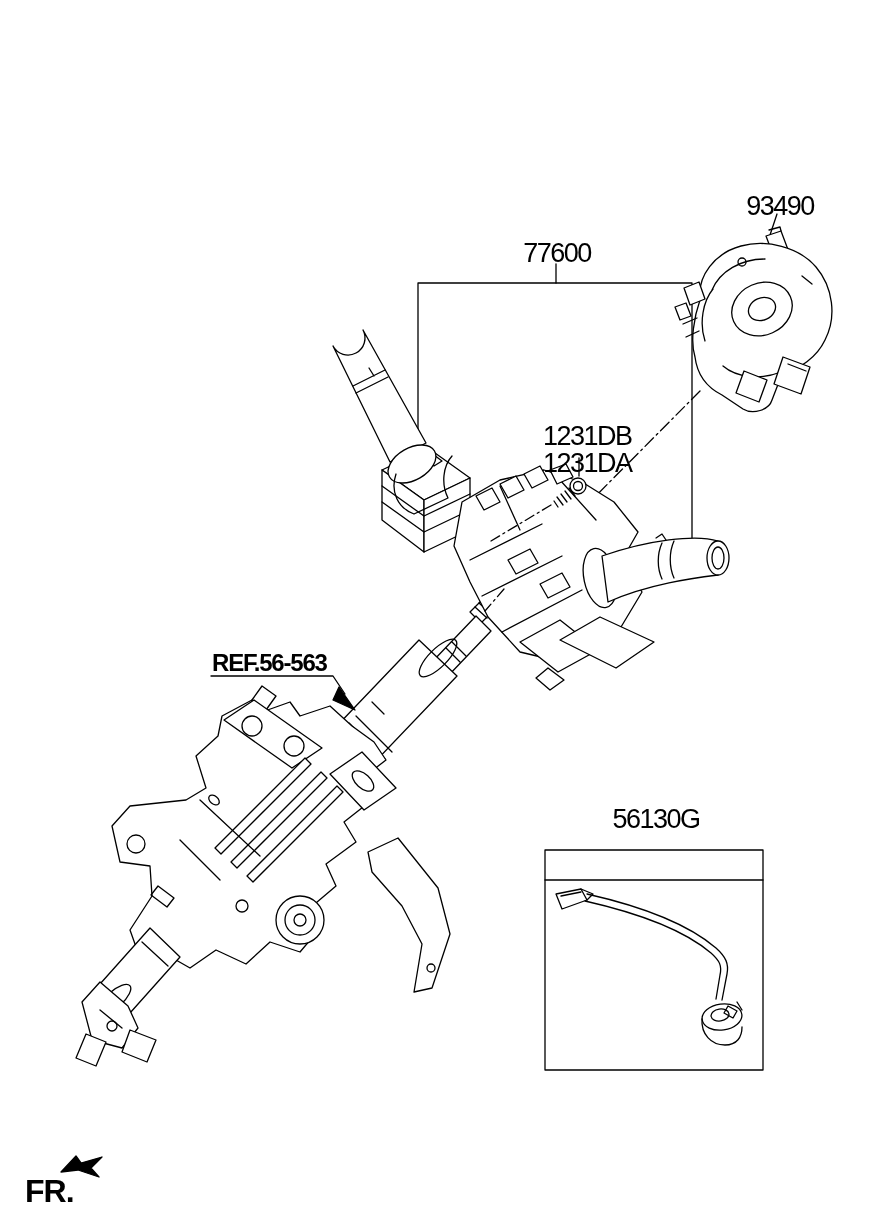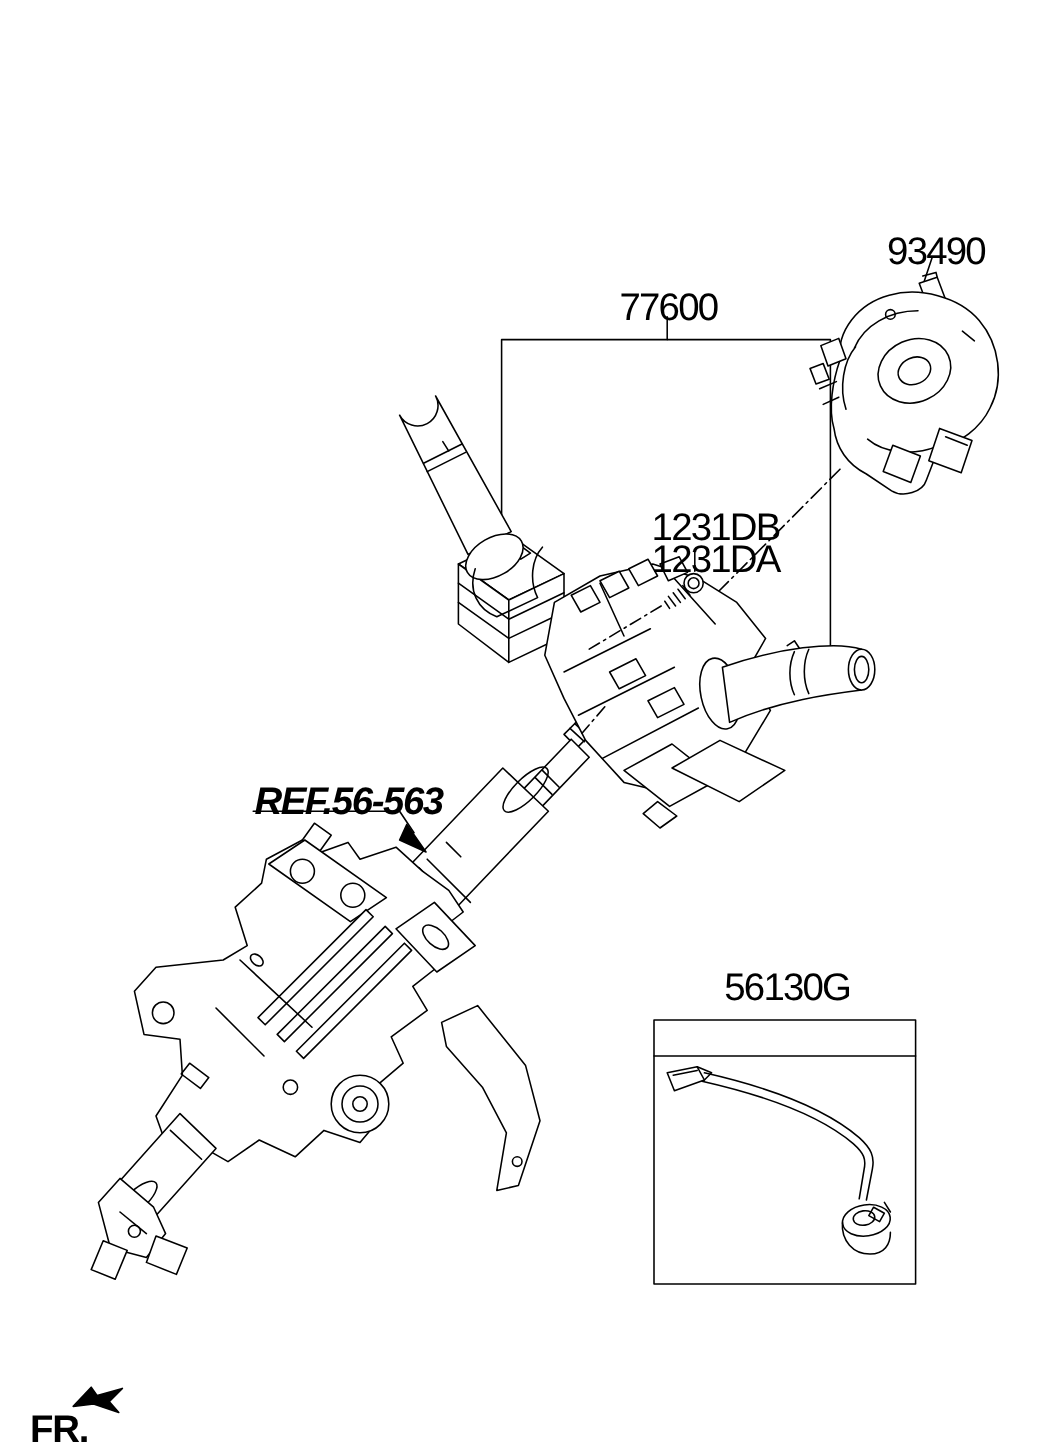--- a/index.html
+++ b/index.html
@@ -11,25 +11,25 @@
     font-family:"Liberation Sans",sans-serif;
     color:#000;
   }
   .artwork{position:absolute;left:0;top:0;}
   .lbl{
     position:absolute;
     white-space:nowrap;
     color:#000;
     line-height:1;
     letter-spacing:-1.5px;
-    font-size:32px;
+    font-size:27px;
   }
   .lbl.center{transform:translateX(-50%);}
   .lbl.bold{font-weight:bold;}
-  .lbl.ref{font-size:32px;letter-spacing:-1.2px;font-style:italic;}
+  .lbl.ref{font-size:24px;letter-spacing:-1.2px;}
   .lbl.fr{font-size:32px;letter-spacing:-1px;}
 </style>
 </head>
 <body>
 
 <div class="canvas">
 
   <svg class="artwork" width="886" height="1211" viewBox="0 0 886 1211">
     <g stroke="#000" stroke-width="1.3" fill="none" stroke-linejoin="round" stroke-linecap="round">
 

